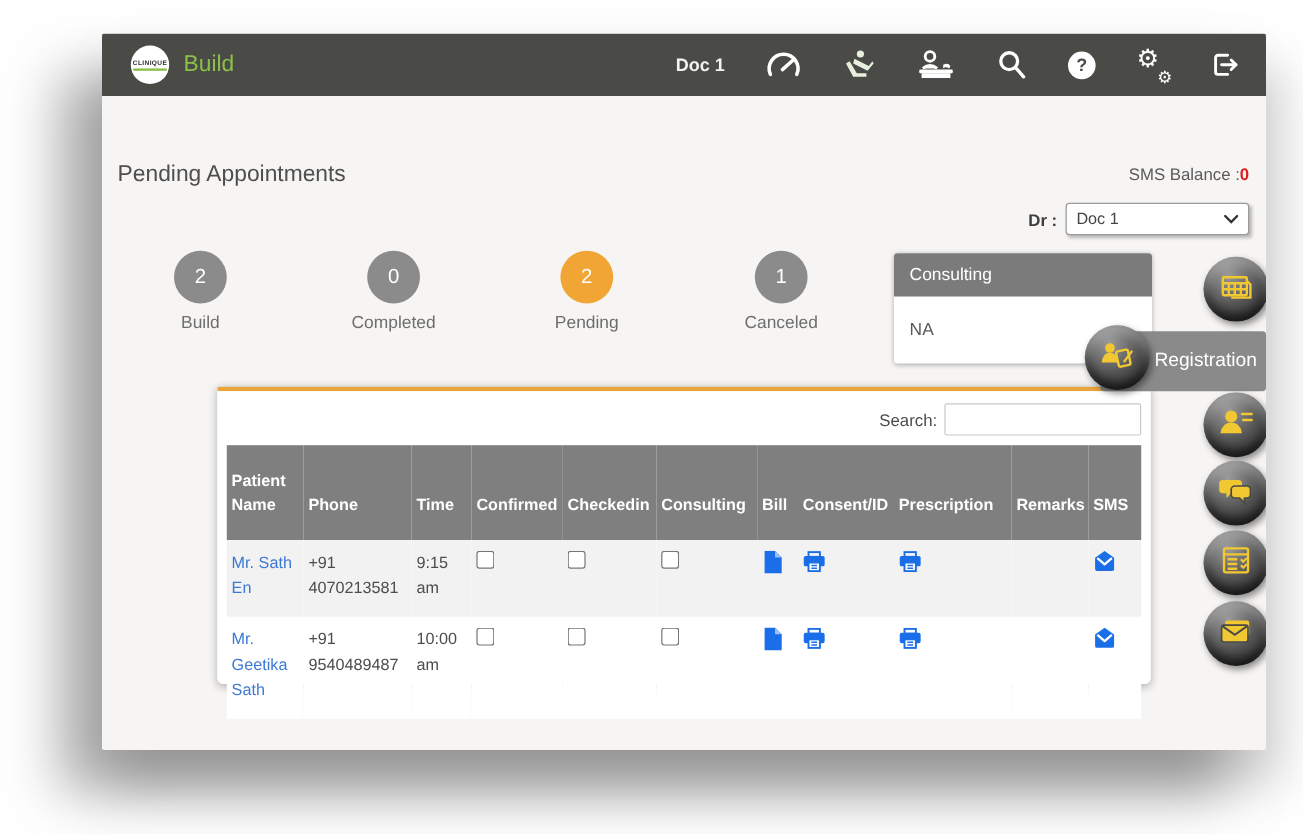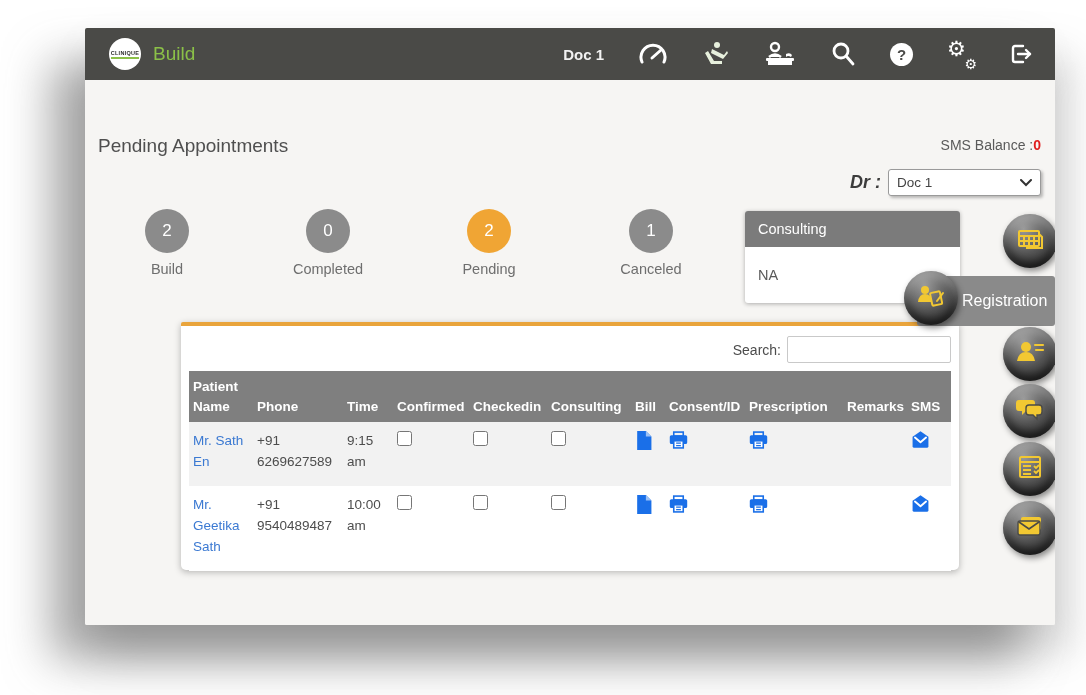--- a/index.html
+++ b/index.html
@@ -28,21 +28,21 @@
   .gears { position:relative; width:28px; height:26px; color:#fff; }
   .gears .g1 { position:absolute; left:0; top:-4px; font-size:21px; }
   .gears .g2 { position:absolute; right:-2px; bottom:-5px; font-size:14px; }
 
   
   .content { position:relative; height:533px; background:#f6f5f3;margin-top:41px; }
   .page-title { position:absolute; left:13px; top:14px; font-size:19px; color:#4f4f4f; }
   .sms-balance { position:absolute; right:14px; top:16px; font-size:14px; color:#5a5a5a; }
   .sms-balance b { color:#e01d1d; font-weight:bold; }
   .dr-row { position:absolute; right:14px; top:48px; display:flex; align-items:center; gap:7px; }
-  .dr-label { font-size:18px; font-weight:bold; color:#3c3c3c;font-style:italic; }
+  .dr-label { font-size:14px; font-weight:bold; color:#3c3c3c; }
   .dr-select { width:153px; height:27px; background:#fff; border:1px solid #9a9a9a; border-radius:3px;
                box-shadow:2px 2px 3px rgba(0,0,0,.25); display:flex; align-items:center;
                padding:0 8px; font-size:13.5px; color:#444; cursor:pointer; }
   .dr-select .chev { margin-left:auto; }
 
   
   .counter { position:absolute; width:110px; text-align:center; top:88px; }
   .counter .circle { width:44px; height:44px; border-radius:50%; margin:0 auto;
                      display:flex; align-items:center; justify-content:center;
                      color:#fff; font-size:17px; background:#8b8b8b; cursor:pointer; }
@@ -70,21 +70,21 @@
   
   .panel { position:absolute; left:96px; top:201px; width:778px; height:248px; background:#fff;
            border-top:4px solid #e9a43b; border-radius:2px 2px 5px 5px;
            box-shadow:0 2px 7px rgba(0,0,0,.28); }
   .search-row { display:flex; align-items:center; justify-content:flex-end; padding:10px 8px 8px; gap:6px; }
   .search-row label { font-size:14px; color:#4c4c4c;text-align:right; }
   .search-input { width:164px; height:27px; border:1px solid #c9c9c9; border-radius:2px; background:#fff;
                   font-size:13px; padding:0 6px; outline:none; }
   table.appt { width:762px; margin:0 8px; border-collapse:collapse; table-layout:fixed; }
   table.appt th { background:#7f7f7f; color:#fff; font-size:13.5px; font-weight:bold;
-                  text-align:left; vertical-align:bottom; padding:6px 4px; line-height:1.45; }
+                  text-align:left; vertical-align:bottom; padding:20px 4px; line-height:1.45; }
   table.appt td { font-size:13.5px; color:#4d4d4d; vertical-align:top; padding:9px 4px 13px; line-height:1.55; }
   tr.row-a td { background:#f2f2f2; }
   tr.row-b td { background:#ffffff; }
   .plink { color:#3b79d2; cursor:pointer; }
   .cb { width:15px; height:15px; accent-color:#fff; cursor:pointer; }
   .icon-btn { display:inline-flex; cursor:pointer; }
 
   .w-name{width:64px}.w-phone{width:90px}.w-time{width:50px}.w-conf{width:76px}.w-chk{width:78px}
   .w-cons{width:84px}.w-bill{width:34px}.w-cid{width:80px}.w-pres{width:98px}.w-rem{width:64px}.w-sms{width:44px}
 
@@ -303,21 +303,21 @@
             <th>Bill</th>
             <th>Consent/ID</th>
             <th>Prescription</th>
             <th>Remarks</th>
             <th>SMS</th>
           </tr>
         </thead>
         <tbody>
           <tr class="row-a">
             <td><span class="plink">Mr. Sath En</span></td>
-            <td>+91 6269627589</td>
+            <td>+91 4070213581</td>
             <td>9:15 am</td>
             <td><input type="checkbox" class="cb" style=""></td>
             <td><input type="checkbox" class="cb" style=""></td>
             <td><input type="checkbox" class="cb" style=""></td>
             <td><span class="icon-btn">
               <svg width="17" height="19" viewBox="0 0 20 24">
                     <path d="M2 0 h11 l7 7 v17 h-18 z" fill="#1a6fe8"></path>
                     <path d="M13 0 l7 7 h-7 z" fill="#9cc1f5"></path>
                   </svg>
             </span></td>

